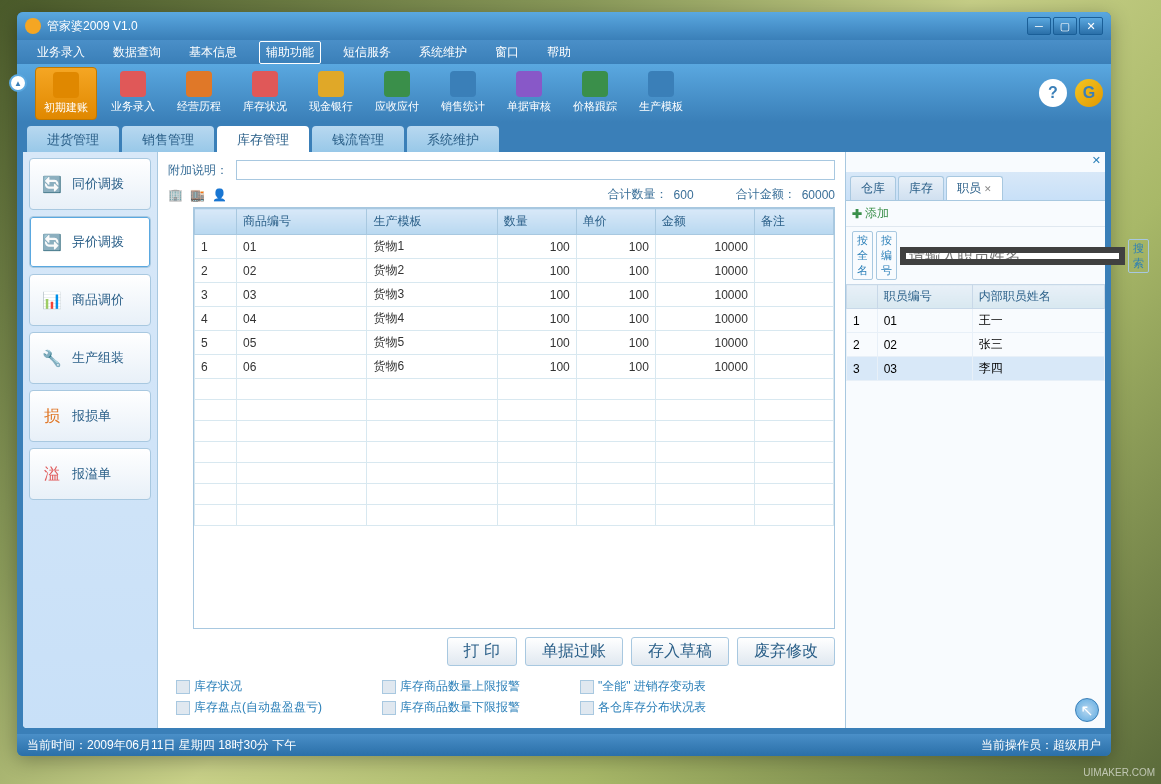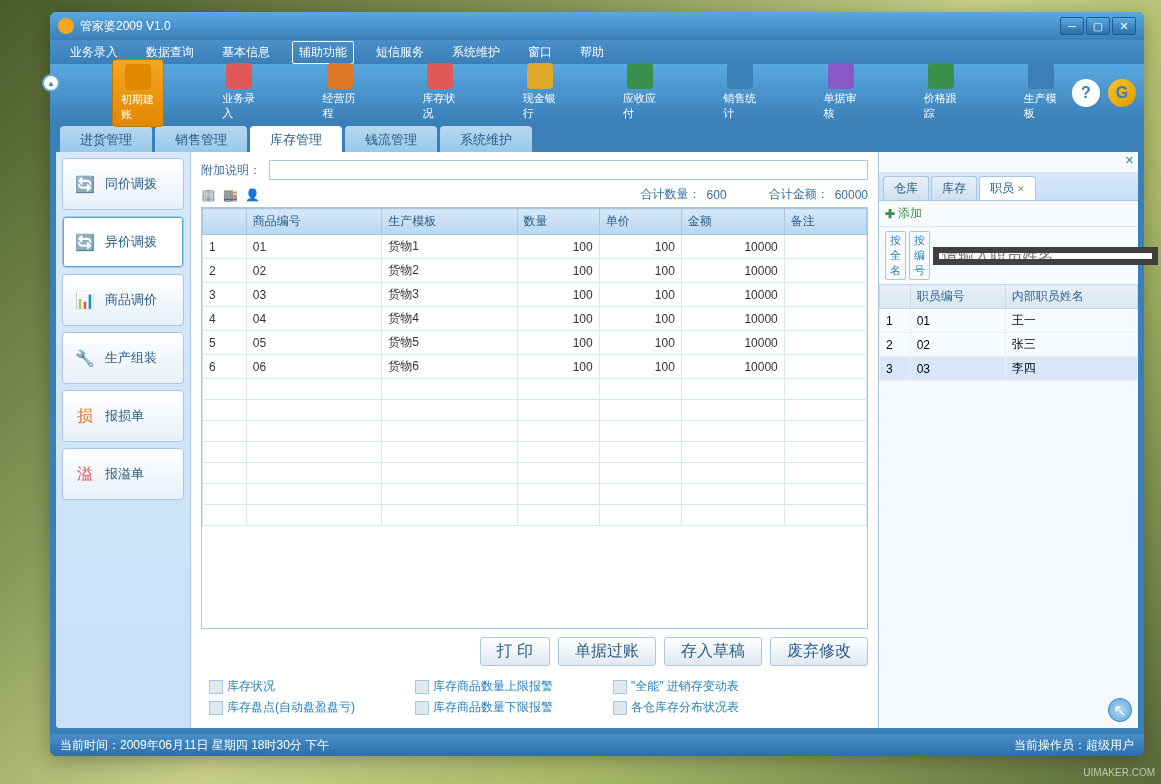--- a/index.html
+++ b/index.html
@@ -1,48 +1,48 @@
 <!DOCTYPE html>
 <html><head>
 <meta charset="utf-8">
 <style>
 * { margin:0; padding:0; box-sizing:border-box; font-family:'Microsoft YaHei',sans-serif; }
 body { background:linear-gradient(135deg,#4a5a2a 0%,#8a9a5a 30%,#c8d088 50%,#a8b868 70%,#5a6a3a 100%); width:1161px; height:784px; overflow:hidden; position:relative; }
-.window { position:absolute; top:12px; left:50px; width:1094px; height:744px; background:#3a7fb8; border-radius:6px; box-shadow:0 4px 20px rgba(0,0,0,0.3); display:flex; flex-direction:column; }
+.window { position:absolute; top:12px; left:17px; width:1094px; height:744px; background:#3a7fb8; border-radius:6px; box-shadow:0 4px 20px rgba(0,0,0,0.3); display:flex; flex-direction:column; }
 .titlebar { height:28px; background:linear-gradient(180deg,#5aa8e0 0%,#3a7fb8 100%); border-radius:6px 6px 0 0; display:flex; align-items:center; padding:0 8px; color:#fff; font-size:12px; }
 .titlebar-icon { width:16px; height:16px; background:#f5a623; border-radius:50%; margin-right:6px; }
 .win-controls { margin-left:auto; display:flex; gap:2px; }
 .win-btn { width:24px; height:18px; background:linear-gradient(180deg,#5aa8e0,#2a6fa8); border:1px solid #1a5f98; border-radius:2px; color:#fff; display:flex; align-items:center; justify-content:center; font-size:11px; cursor:pointer; }
 .menubar { height:24px; background:linear-gradient(180deg,#4a8fc8,#3a7fb8); display:flex; align-items:center; padding-left:14px; gap:16px; color:#fff; font-size:12px; }
 .menu-item { cursor:pointer; padding:2px 6px; }
 .menu-item.active { border:1px solid #fff; border-radius:2px; }
 .toolbar-row { height:58px; background:linear-gradient(180deg,#5aa8e0 0%,#3a7fb8 100%); display:flex; align-items:center; padding:0 8px; gap:6px; position:relative; }
 .collapse-btn { position:absolute; left:-8px; top:10px; width:18px; height:18px; background:#fff; border:2px solid #5aa8e0; border-radius:50%; display:flex; align-items:center; justify-content:center; color:#3a7fb8; font-size:8px; cursor:pointer; }
-.tool-btn { display:flex; flex-direction:column; align-items:center; color:#fff; font-size:11px; padding:4px 8px; cursor:pointer; border-radius:4px;margin-left:44px; }
+.tool-btn { display:flex; flex-direction:column; align-items:center; color:#fff; font-size:11px; padding:4px 8px; cursor:pointer; border-radius:4px; }
 .tool-btn.active { background:linear-gradient(180deg,#f5a623,#e08800); border:1px solid #c07800; }
 .tool-btn .icon { width:26px; height:26px; background:#fff; border-radius:4px; margin-bottom:2px; display:flex; align-items:center; justify-content:center; }
 .toolbar-right { margin-left:auto; display:flex; gap:8px; }
 .help-icon, .logo-icon { width:28px; height:28px; border-radius:50%; display:flex; align-items:center; justify-content:center; background:#fff; color:#3a7fb8; cursor:pointer; font-weight:bold; }
 .logo-icon { background:linear-gradient(135deg,#f5c623,#e09800); }
 .main-tabs { height:30px; background:#3a7fb8; display:flex; padding-left:10px; padding-top:4px; gap:3px; }
 .main-tab { padding:5px 20px; background:linear-gradient(180deg,#b8d8f0,#98c8e8); border-radius:4px 4px 0 0; color:#2a5f88; font-size:13px; cursor:pointer; }
 .main-tab.active { background:#fff; }
 .content { flex:1; background:#fff; margin:0 6px 6px 6px; border-radius:0 4px 4px 4px; display:flex; position:relative; }
 .sidebar { width:135px; background:linear-gradient(180deg,#d8e8f8,#c8e0f8); border-right:1px solid #a8c8e0; display:flex; flex-direction:column; padding:6px; gap:6px; border-radius:0 0 0 4px; }
 .side-btn { height:52px; background:linear-gradient(180deg,#fff,#e8f0f8); border:1px solid #a8c8e0; border-radius:4px; display:flex; align-items:center; padding-left:12px; gap:10px; font-size:13px; color:#2a5f88; cursor:pointer; }
 .side-btn.active { background:#fff; box-shadow:inset 0 0 0 1px #5aa8e0; }
 .side-icon { width:20px; height:20px; font-size:16px; display:flex; align-items:center; justify-content:center; }
 .main-panel { flex:1; display:flex; flex-direction:column; padding:8px 10px; min-width:0; }
 .form-row { display:flex; align-items:center; gap:8px; font-size:12px; color:#3a6f98; margin-bottom:6px; }
 .form-row input { height:20px; border:1px solid #a8c8e0; padding:0 4px; font-size:12px; }
 .form-row .label { white-space:nowrap; }
 .sub-toolbar { display:flex; align-items:center; gap:6px; font-size:12px; color:#3a6f98; margin-bottom:4px; }
 .sub-toolbar .spacer { flex:1; }
 .mini-icon { width:16px; height:16px; display:inline-flex; align-items:center; justify-content:center; cursor:pointer; }
-.grid-wrap { flex:1; border:1px solid #a8c8e0; overflow:auto; position:relative; }
+.grid-wrap { flex:1; border:1px solid #a8c8e0; overflow:auto; position:relative;margin-left:25px; }
 .grid { width:100%; border-collapse:collapse; font-size:12px; }
 .grid th { background:linear-gradient(180deg,#d8e8f8,#b8d8f0); border:1px solid #a8c8e0; padding:4px 6px; color:#2a5f88; font-weight:normal; text-align:left; position:sticky; top:0;}
 .grid td { border:1px solid #d8e8f0; padding:3px 6px; color:#333; height:20px; }
 .grid td.num { text-align:right; }
 .grid tr.empty td { color:transparent; }
 .action-row { display:flex; justify-content:flex-end; gap:8px; padding:8px 0; }
 .btn { padding:3px 16px; background:linear-gradient(180deg,#fff,#e0e8f0); border:1px solid #a8c8e0; border-radius:3px; font-size:16px; color:#2a5f88; cursor:pointer; }
 .links-row { display:flex; gap:60px; padding:4px 8px; font-size:12px; }
 .links-col { display:flex; flex-direction:column; gap:4px; }
 .link { color:#2a7fb8; cursor:pointer; display:flex; align-items:center; gap:4px; }

